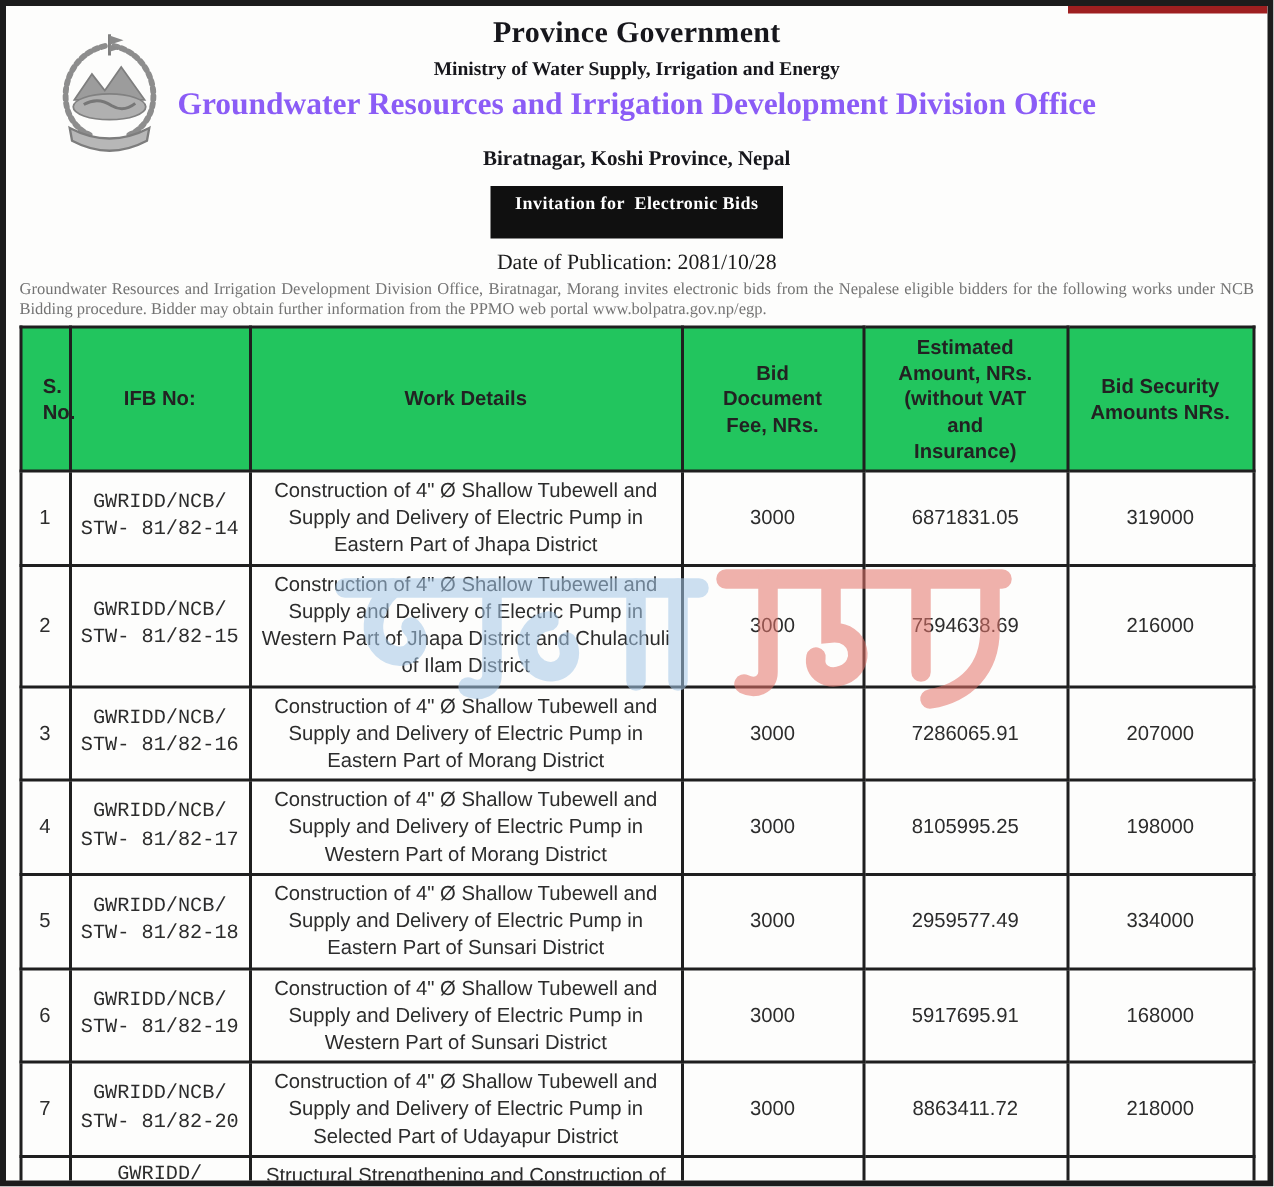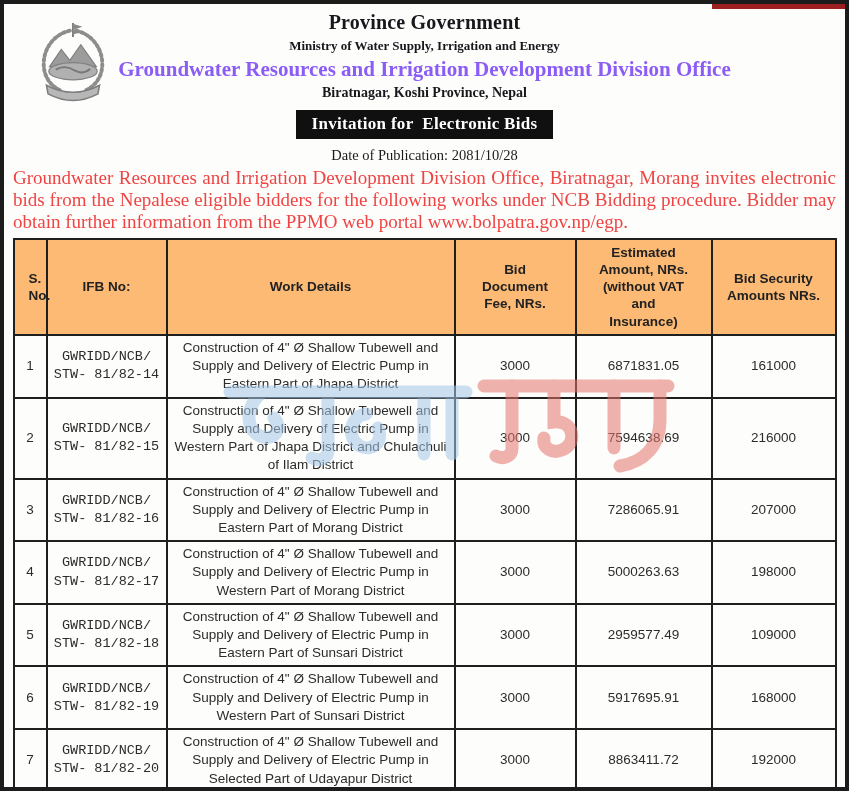--- a/index.html
+++ b/index.html
@@ -16,47 +16,47 @@
     background:#9e1f20; z-index:10;
   }
   
   .letterhead {
     text-align:center; padding-top:7px;
     font-family:"Liberation Serif", serif; font-weight:bold; color:#17171c;
   }
   .h-line1 { font-size:20px; letter-spacing:.2px; }
   .h-line2 { font-size:13px;   margin-top:4px; }
   .h-line3 { font-size:21px;   margin-top:3px; color:#8b5cf6; }
-  .h-line4 { font-size:14px;   margin-top:3px; }
+  .h-line4 { font-size:14px;   margin-top:17px; }
   .banner {
     display:inline-block; background:#101010; color:#ffffff;
-    font-size:17px; font-weight:bold; padding:4px 16px 5px;
+    font-size:12px; font-weight:bold; padding:4px 16px 16px;
     margin-top:9px; white-space:pre; letter-spacing:.3px;
   }
   .date-line {
     font-family:"Liberation Serif", serif; font-weight:normal;
     font-size:14.5px; margin-top:8px; color:#1b1b1b;
   }
   .intro {
-    font-family:"Liberation Serif", serif; font-size:19px; line-height:1.17;
-    text-align:justify; color:#ef4444; padding:3px 9px 3px 9px; margin:0;
+    font-family:"Liberation Serif", serif; font-size:11px; line-height:1.17;
+    text-align:justify; color:#737373; padding:3px 9px 3px 9px; margin:0;
   }
   
   .emblem { position:absolute; left:30px; top:16px; width:78px; height:90px; }
   
   table.bids {
     border-collapse:collapse; table-layout:fixed;
     width:822px; margin:1px auto 0;
     position:relative; z-index:1;
   }
   table.bids th, table.bids td {
     border:2px solid #1f1f1f; text-align:center; vertical-align:middle;
   }
   table.bids th {
-    background:#fdba74; color:#222; font-size:13.5px; line-height:1.28;
+    background:#22c55e; color:#222; font-size:13.5px; line-height:1.28;
     white-space:pre-line; padding:4px 14px; font-weight:bold;
   }
   table.bids td {
     font-size:13.5px; line-height:1.35; color:#2c2c2c; padding:3px 5px;
   }
   td.pre { white-space:pre-line;font-family:Liberation Mono, monospace; }
   
   .watermark {
     position:absolute; left:212px; top:358px; width:470px; height:120px;
     z-index:3; opacity:.55; pointer-events:none;
@@ -118,21 +118,21 @@
       </tr>
     </thead>
     <tbody>
     <tr>
       <td>1</td>
       <td class="pre">GWRIDD/NCB/
 STW- 81/82-14</td>
       <td>Construction of 4" Ø Shallow Tubewell and Supply and Delivery of Electric Pump in Eastern Part of Jhapa District</td>
       <td>3000</td>
       <td>6871831.05</td>
-      <td>161000</td>
+      <td>319000</td>
     </tr>
 
     <tr>
       <td>2</td>
       <td class="pre">GWRIDD/NCB/
 STW- 81/82-15</td>
       <td>Construction of 4" Ø Shallow Tubewell and Supply and Delivery of Electric Pump in Western Part of Jhapa District and Chulachuli of Ilam District</td>
       <td>3000</td>
       <td>7594638.69</td>
       <td>216000</td>
@@ -147,52 +147,52 @@
       <td>7286065.91</td>
       <td>207000</td>
     </tr>
 
     <tr>
       <td>4</td>
       <td class="pre">GWRIDD/NCB/
 STW- 81/82-17</td>
       <td>Construction of 4" Ø Shallow Tubewell and Supply and Delivery of Electric Pump in Western Part of Morang District</td>
       <td>3000</td>
-      <td>5000263.63</td>
+      <td>8105995.25</td>
       <td>198000</td>
     </tr>
 
     <tr>
       <td>5</td>
       <td class="pre">GWRIDD/NCB/
 STW- 81/82-18</td>
       <td>Construction of 4" Ø Shallow Tubewell and Supply and Delivery of Electric Pump in Eastern Part of Sunsari District</td>
       <td>3000</td>
       <td>2959577.49</td>
-      <td>109000</td>
+      <td>334000</td>
     </tr>
 
     <tr>
       <td>6</td>
       <td class="pre">GWRIDD/NCB/
 STW- 81/82-19</td>
       <td>Construction of 4" Ø Shallow Tubewell and Supply and Delivery of Electric Pump in Western Part of Sunsari District</td>
       <td>3000</td>
       <td>5917695.91</td>
       <td>168000</td>
     </tr>
 
     <tr>
       <td>7</td>
       <td class="pre">GWRIDD/NCB/
 STW- 81/82-20</td>
       <td>Construction of 4" Ø Shallow Tubewell and Supply and Delivery of Electric Pump in Selected Part of Udayapur District</td>
       <td>3000</td>
       <td>8863411.72</td>
-      <td>192000</td>
+      <td>218000</td>
     </tr>
 
     <tr>
       <td>8</td>
       <td class="pre">GWRIDD/
 NCB/81/82/
 Building-21</td>
       <td>Structural Strengthening and Construction of Office Quarter Building, GWRIDD, Biratnagar, Morang</td>
       <td>3000</td>
       <td>5,053,072.06</td>

